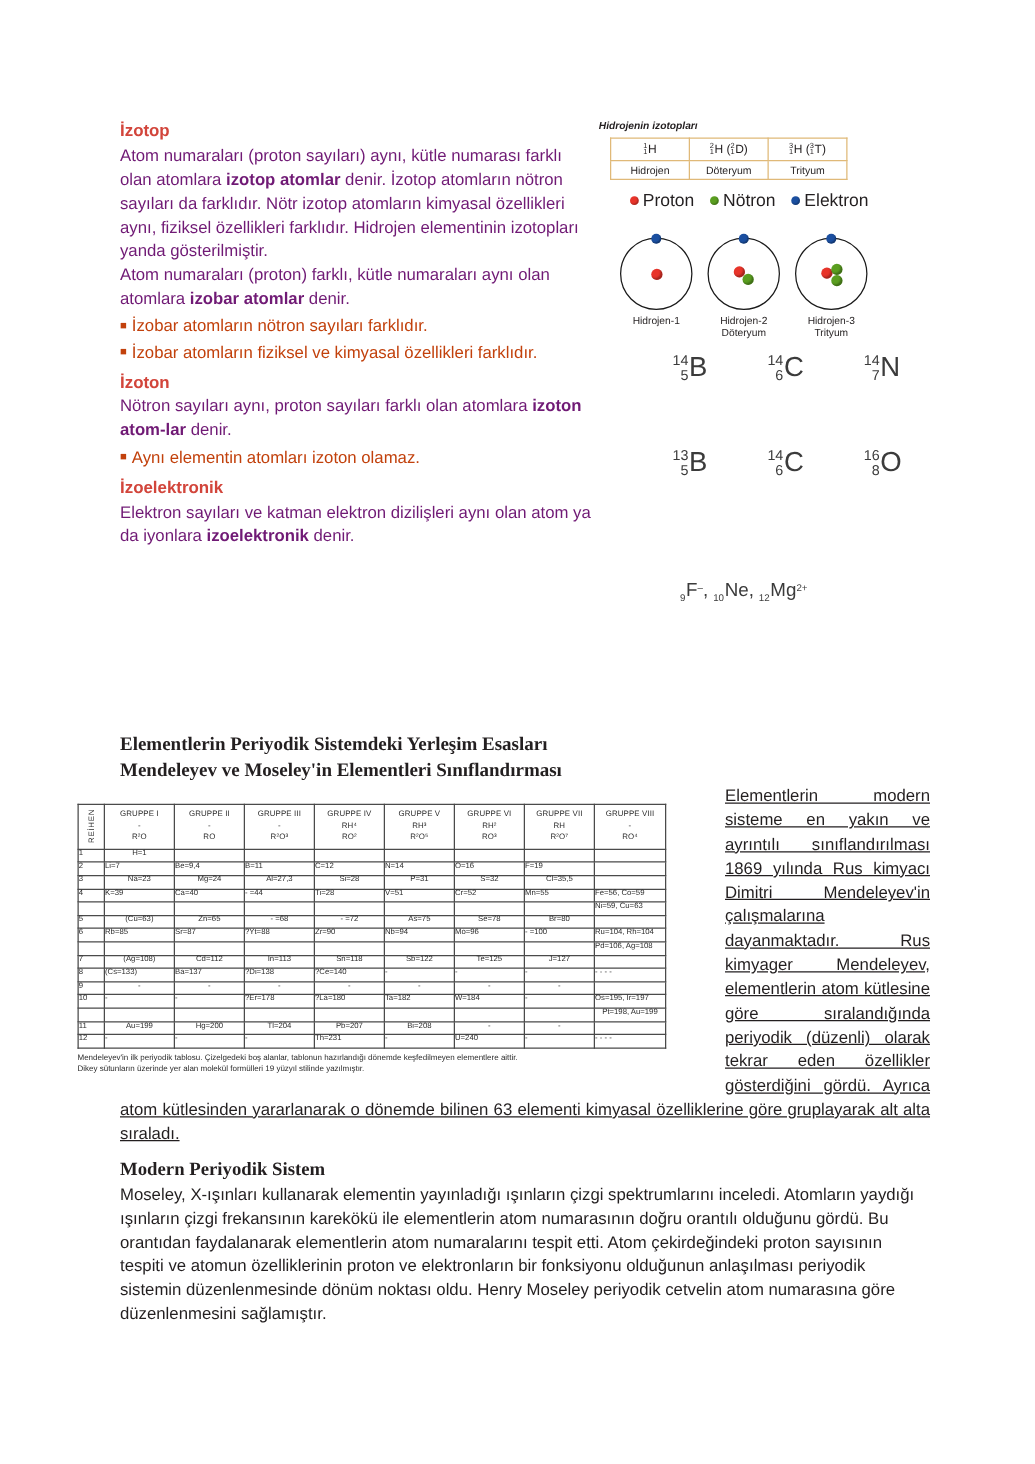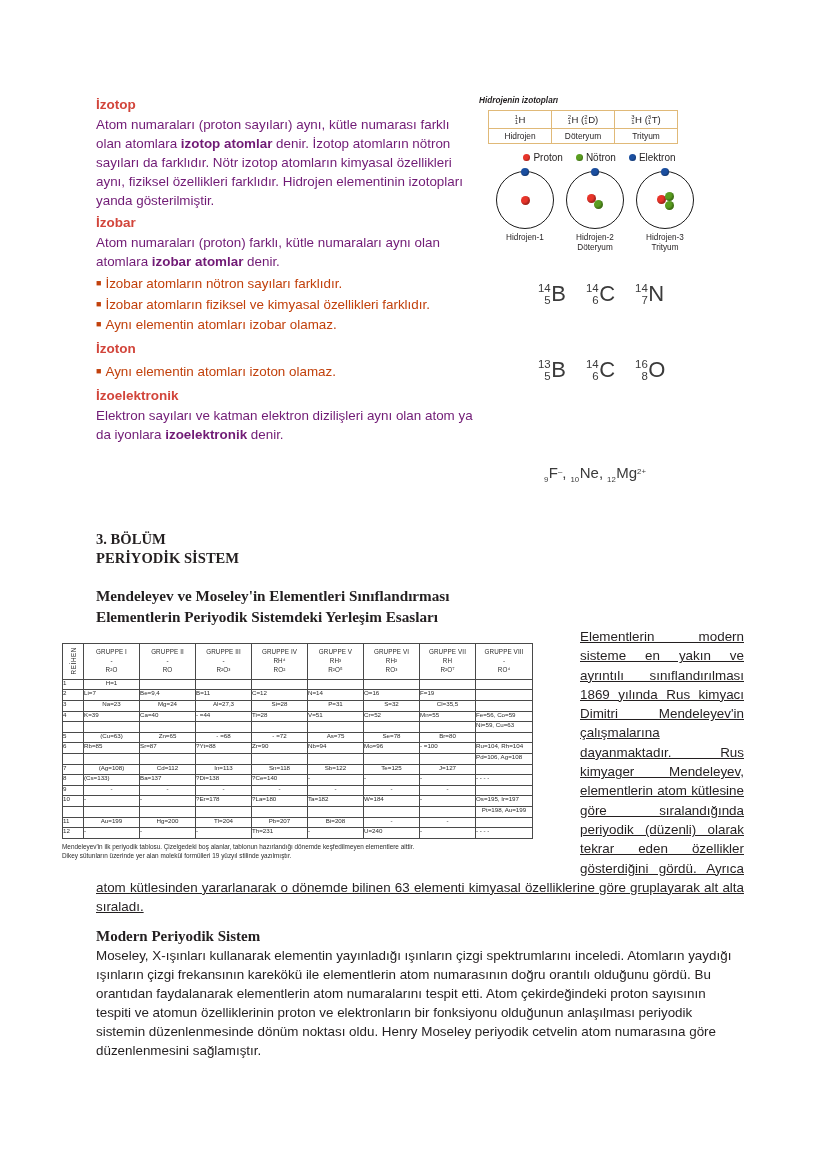--- a/index.html
+++ b/index.html
@@ -100,22 +100,22 @@
     text-align: right;
     margin-right: 0.5px;
   }
   .nuc .pre .a { display: block; margin-bottom: -1px; }
   .nuc .pre .z { display: block; }
 
   .legend {
     display: flex;
     justify-content: center;
     gap: 13px;
-    margin: 8px 0 8px 9px;
-    font-size: 10px;
+    margin: 8px 0 22px 9px;
+    font-size: 14px;
   }
   .legend .item { display: flex; align-items: center; gap: 3px; }
   .dot {
     display: inline-block;
     border-radius: 50%;
   }
   .dot.p { width: 7px; height: 7px; background: #e8342a; box-shadow: inset -1px -1px 1px rgba(0,0,0,.25); }
   .dot.n { width: 7px; height: 7px; background: #5a9e20; box-shadow: inset -1px -1px 1px rgba(0,0,0,.25); }
   .dot.e { width: 7px; height: 7px; background: #1b4fa0; box-shadow: inset -1px -1px 1px rgba(0,0,0,.25); }
 
@@ -149,21 +149,21 @@
   .atom .alabel {
     font-size: 8.2px;
     line-height: 1.25;
     margin-top: 4px;
   }
 
   
   .nuc-row {
     position: absolute;
     display: flex;
-    gap: 20px;
+    gap: 48px;
     font-size: 22px;
     color: #3b3b3b;
   }
   .nuc-big { white-space: nowrap; }
   .nuc-big .pre {
     display: inline-block;
     vertical-align: -0.22em;
     font-size: 0.52em;
     line-height: 1.02;
     text-align: right;
@@ -318,29 +318,28 @@
 </head>
 <body>
 
 <div class="page">
 
   <div id="left-top">
 
     <div class="red-head first">İzotop</div>
     <p class="body-p"><span>Atom numaraları (proton sayıları) aynı, kütle numarası farklı olan atomlara </span><b>izotop atomlar</b><span> denir. İzotop atomların nötron sayıları da farklıdır. Nötr izotop atomların kimyasal özellikleri aynı, fiziksel özellikleri farklıdır. Hidrojen elementinin izotopları yanda gösterilmiştir.</span></p>
 
-    <div class="red-head">İzobar</div>
     <p class="body-p"><span>Atom numaraları (proton) farklı, kütle numaraları aynı olan atomlara  </span><b>izobar atomlar</b><span> denir.</span></p>
 
     <div class="gap-s"></div>
     <p class="bullet-line"><span class="sq">■</span><span>İzobar atomların nötron sayıları farklıdır.</span></p>
     <p class="bullet-line"><span class="sq">■</span><span>İzobar atomların fiziksel ve kimyasal özellikleri farklıdır.</span></p>
-    <p class="bullet-line"><span class="sq">■</span><span>Aynı elementin atomları izobar olamaz.</span></p>
 
     <div class="red-head">İzoton</div>
+    <p class="body-p"><span>Nötron sayıları aynı, proton sayıları farklı olan atomlara </span><b>izoton atom-lar</b><span> denir.</span></p>
 
     <div class="gap-s"></div>
     <p class="bullet-line"><span class="sq">■</span><span>Aynı elementin atomları izoton olamaz.</span></p>
 
     <div class="red-head">İzoelektronik</div>
     <p class="body-p"><span>Elektron sayıları ve katman elektron dizilişleri aynı olan atom ya da iyonlara </span><b>izoelektronik</b><span> denir.</span></p>
   </div>
 
   <div id="h-figure">
     <div class="fig-title">Hidrojenin izotopları</div>
@@ -436,28 +435,24 @@
     <span class="nuc-big"><span class="pre"><span class="a">14</span><span class="z">6</span></span><span>C</span></span>
     <span class="nuc-big"><span class="pre"><span class="a">16</span><span class="z">8</span></span><span>O</span></span>
   </div>
 
   <div class="nuc-row" id="izoel-ex">
     <span class="nuc-big"><span class="sub">9</span><span>F</span><span class="sup">–</span><span>,</span></span>
     <span class="nuc-big"><span class="sub">10</span><span>Ne</span><span>,</span></span>
     <span class="nuc-big"><span class="sub">12</span><span>Mg</span><span class="sup">2+</span></span>
   </div>
 
-  <div id="chapter">
-    <div>3. BÖLÜM</div>
-    <div>PERİYODİK SİSTEM</div>
-  </div>
 
   <div id="sect-heads">
+    <div>Elementlerin Periyodik Sistemdeki Yerleşim Esasları</div>
     <div>Mendeleyev ve Moseley'in Elementleri Sınıflandırması</div>
-    <div>Elementlerin Periyodik Sistemdeki Yerleşim Esasları</div>
   </div>
 
   <div id="mendeleev-wrap">
 
     <div id="table-float">
       <div class="mtable-outer">
         <table class="mtable">
           <colgroup>
             <col style="width:21px">
             <col style="width:56px">

